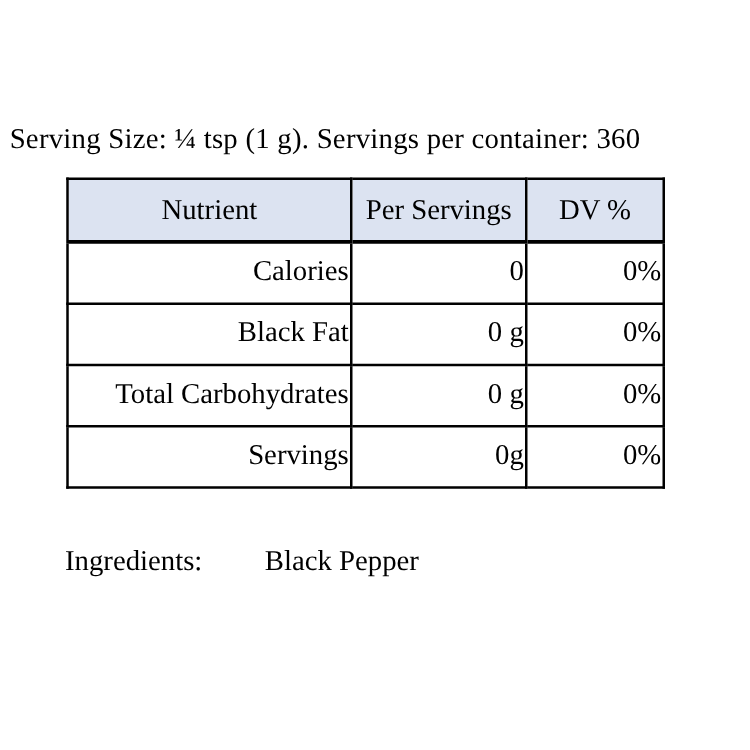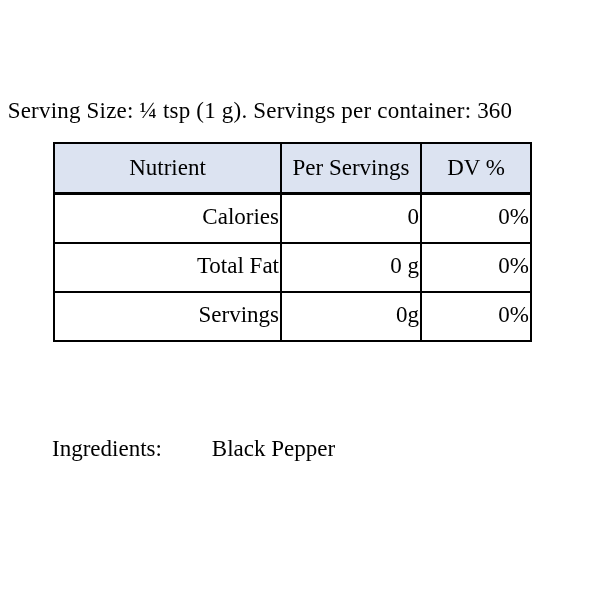--- a/index.html
+++ b/index.html
@@ -88,26 +88,31 @@
       </tr>
     </thead>
     <tbody id="table-body">
   <tr>
     <td class="c-nutrient">Calories</td>
     <td class="c-serving">0</td>
     <td class="c-dv">0%</td>
   </tr>
 
   <tr>
-    <td class="c-nutrient">Total Fat</td>
+    <td class="c-nutrient">Black Fat</td>
     <td class="c-serving">0 g</td>
     <td class="c-dv">0%</td>
   </tr>
 
 
+  <tr>
+    <td class="c-nutrient">Total Carbohydrates</td>
+    <td class="c-serving">0 g</td>
+    <td class="c-dv">0%</td>
+  </tr>
 
   <tr>
     <td class="c-nutrient">Servings</td>
     <td class="c-serving">0g</td>
     <td class="c-dv">0%</td>
   </tr>
 </tbody>
   </table>
 
   <div class="ingredients">

